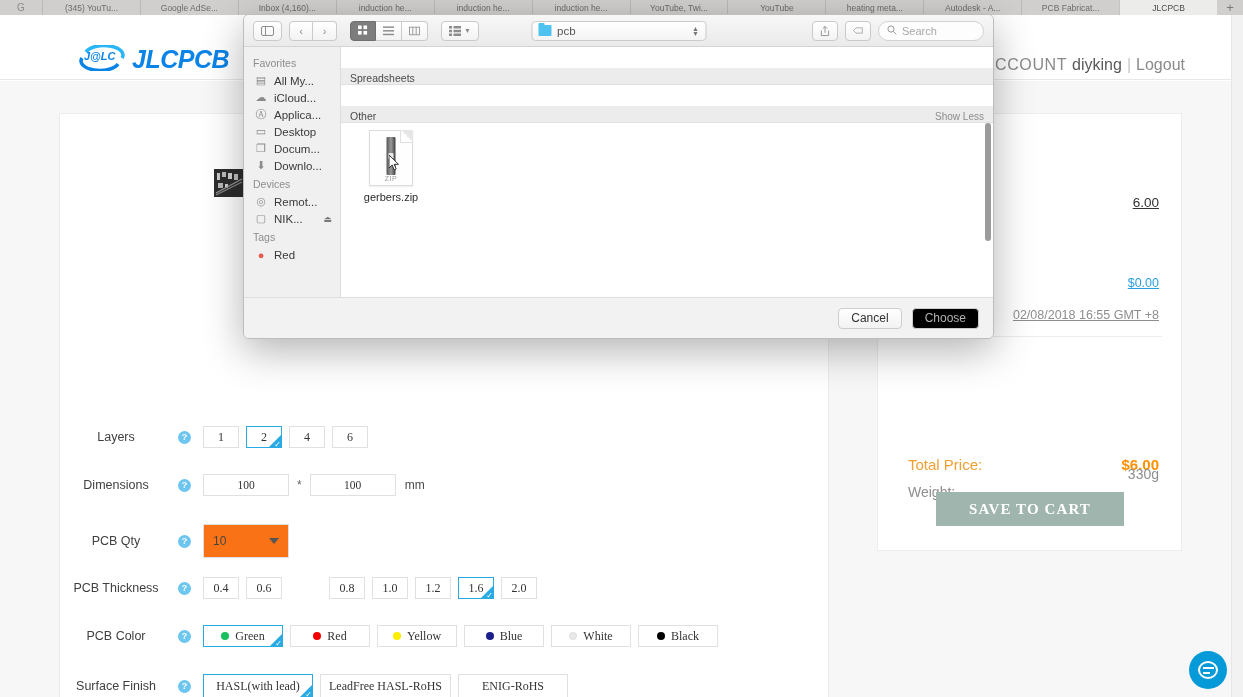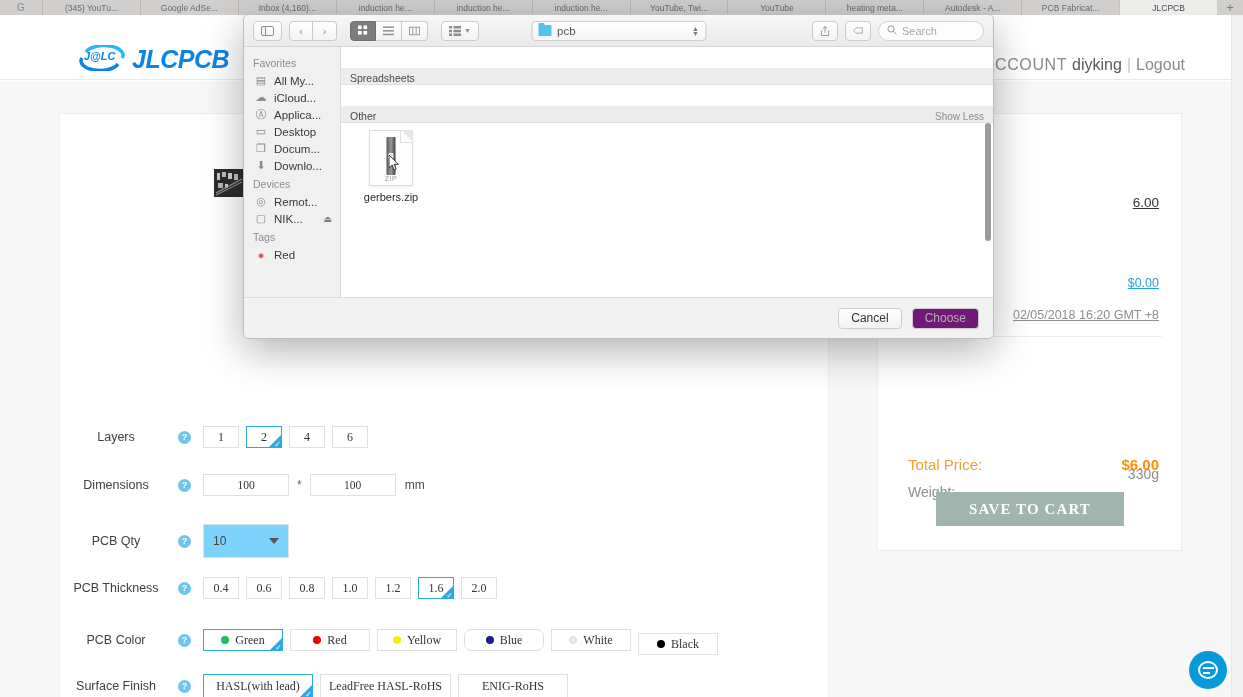--- a/index.html
+++ b/index.html
@@ -120,21 +120,21 @@
     margin-right: 6px; flex: 0 0 auto;
   }
   .txtin {
     border: 1px solid #e0e0e0; background: #fff; height: 22px;
     width: 86px; text-align: center;
     font-family: "Liberation Serif", serif; font-size: 11.5px; color: #333;
   }
   .star { margin: 0 8px; color: #666; font-size: 12px; }
   .unit { margin-left: 9px; color: #4a4a4a; font-size: 12px; }
   .selbox {
-    border: 1px solid #e0e0e0; background: #7dd3fc; height: 28px; width: 86px;
+    border: 1px solid #e0e0e0; background: #f97316; height: 28px; width: 86px;
     display: flex; align-items: center; justify-content: space-between;
     padding: 16px 9px; font-size: 12px; color: #444; cursor: pointer;
   }
   .caret { width:0;height:0;border-left:5px solid transparent;border-right:5px solid transparent;border-top:6px solid #555; }
 
   
   .p-line { position: absolute; font-size: 13.5px; color: #333; text-decoration: underline; }
   .p-blue { color: #2a9fe0; font-size: 12.5px; }
   .p-grey { color: #8e8e8e; font-size: 12.5px; }
   .p-div { position:absolute; left: 22px; width: 262px; height:1px; background:#ededed; }
@@ -231,21 +231,21 @@
     position:absolute; left:0; right:0; bottom:0; height:41px;
     background:#f2f2f2; border-top:1px solid #dedede;
     display:flex; align-items:center; justify-content:flex-end; gap:10px; padding-right:14px;
   }
   .dbtn {
     height:21px; min-width:62px; border:1px solid #cdcdcd; border-radius:4px;
     background: linear-gradient(#ffffff,#f2f2f2);
     font-size:12px; color:#333; display:flex;align-items:center;justify-content:center;
     padding:0 12px; cursor:pointer;
   }
-  .dbtn.disabled { color:#b2b2b2; background:#701a75; }
+  .dbtn.disabled { color:#b2b2b2; background:#000000; }
 
   
   .chat-fab {
     position:absolute; right: 16px; bottom: 8px; width:38px;height:38px;
     border-radius:50%; background:#069ad8; display:flex;align-items:center;justify-content:center;
     cursor:pointer;
   }
   .chat-fab .b { width:20px;height:18px;border:2px solid #fff;border-radius:50%; position:relative; }
   .chat-fab .b::before{content:"";position:absolute;left:3px;top:4px;width:11px;height:2px;background:#fff;}
   .chat-fab .b::after{content:"";position:absolute;left:3px;top:9px;width:7px;height:2px;background:#fff;}
@@ -336,68 +336,68 @@
             <div class="selbox">
               <span>10</span>
               <span class="caret"></span>
             </div>
           </div>
           <div class="frow" style="left: 0px; top: 463px;">
             <div class="flabel">PCB Thickness</div>
             <span class="qmark">?</span>
             <div class="opt" style="min-width: 36px;">0.4</div>
             <div class="opt" style="min-width: 36px;">0.6</div>
-            <div class="opt" style="min-width: 36px;">0.8</div>
+            <div class="opt" style="min-width: 36px; margin-left: 40px;">0.8</div>
             <div class="opt" style="min-width: 36px;">1.0</div>
             <div class="opt" style="min-width: 36px;">1.2</div>
             <div class="opt sel" style="min-width: 36px;">1.6</div>
             <div class="opt" style="min-width: 36px;">2.0</div>
           </div>
           <div class="frow" style="left: 0px; top: 511px;">
             <div class="flabel">PCB Color</div>
             <span class="qmark">?</span>
             <div class="opt sel" style="min-width: 80px;">
               <span class="dot" style="background: rgb(24, 192, 94);"></span>
               <span>Green</span>
             </div>
             <div class="opt" style="min-width: 80px;">
               <span class="dot" style="background: rgb(242, 0, 0);"></span>
               <span>Red</span>
             </div>
             <div class="opt" style="min-width: 80px;">
               <span class="dot" style="background: rgb(251, 238, 0);"></span>
               <span>Yellow</span>
             </div>
-            <div class="opt" style="min-width: 80px; border-radius: 7px;">
+            <div class="opt" style="min-width: 80px;">
               <span class="dot" style="background: rgb(26, 31, 140);"></span>
               <span>Blue</span>
             </div>
             <div class="opt" style="min-width: 80px;">
               <span class="dot" style="background: rgb(233, 233, 233); border: 1px solid rgb(221, 221, 221);"></span>
               <span>White</span>
             </div>
-            <div class="opt" style="min-width: 80px; margin-top: 8px;">
+            <div class="opt" style="min-width: 80px;">
               <span class="dot" style="background: rgb(0, 0, 0);"></span>
               <span>Black</span>
             </div>
           </div>
           <div class="frow" style="left: 0px; top: 560px;">
             <div class="flabel">Surface Finish</div>
             <span class="qmark">?</span>
             <div class="opt sel" style="min-width: 110px; height: 24px;">HASL(with lead)</div>
             <div class="opt" style="min-width: 110px; height: 24px;">LeadFree HASL-RoHS</div>
             <div class="opt" style="min-width: 110px; height: 24px;">ENIG-RoHS</div>
           </div>
         </div>
     </div>
 
     <div class="side-card">
       <div class="p-line" style="right:22px; top:81px;">6.00</div>
       <div class="p-line p-blue" style="right:22px; top:162px;">$0.00</div>
-      <div class="p-line p-grey" style="right:22px; top:194px;">02/05/2018 16:20 GMT +8</div>
+      <div class="p-line p-grey" style="right:22px; top:194px;">02/08/2018 16:55 GMT +8</div>
       <div class="p-div" style="top:222px;"></div>
       <div class="p-total-lab">Total Price:</div>
       <div class="p-total-val">$6.00</div>
       <div class="p-w-lab">Weight:</div>
       <div class="p-w-val">330g</div>
       <div class="cart-btn">SAVE TO CART</div>
     </div>
   </div>
 
   <div class="rightedge"></div>

